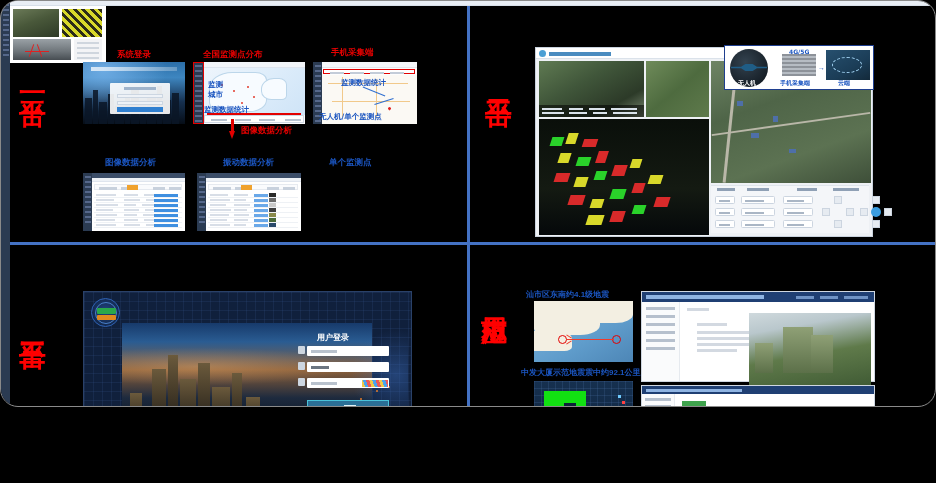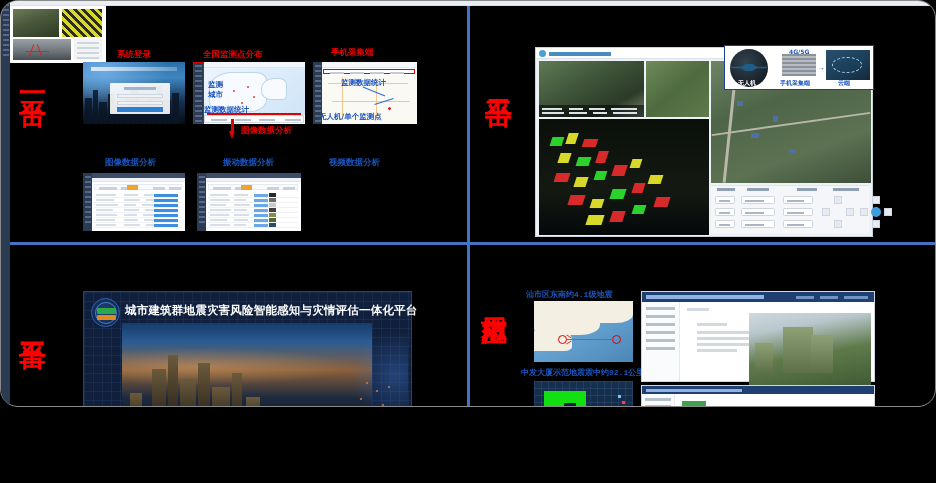--- a/index.html
+++ b/index.html
@@ -222,21 +222,21 @@
             background:#2b6f96; border:1px solid #49c2d8; }
   #q3shot .login .sbtn u { position:absolute; left:36px; top:4px; width:12px; height:3px; background:#dff3f8; display:block; }
   #q3shot .globe { position:absolute; right:3px; top:28px; width:60px; height:110px;
             background: radial-gradient(circle at 80% 50%, rgba(60,110,190,.45), transparent 62%); }
   #q3shot .globe s { position:absolute; width:2px; height:2px; border-radius:50%; background:#e07a2a; display:block; }
   #q3foot { position:absolute; left:0; right:0; bottom:4px; text-align:center; color:#8fa8c8;
             font-size:5px; font-family:"DejaVu Sans", sans-serif; }
 
   
   .q4-lbl { position:absolute; color:#1b55c0; font-weight:700; font-size:8px;
-            font-family:Liberation Mono, monospace; white-space:nowrap; }
+            font-family:Liberation Sans, sans-serif; white-space:nowrap; }
   #q4map { position:absolute; left:533px; top:300px; width:99px; height:61px;
            background: linear-gradient(150deg,#7fb6de,#5f9ccb 60%,#4d86b6); overflow:hidden; }
   #q4map .ld { position:absolute; background:#f3efe2; }
   #q4map .spk { position:absolute; background:#ef3b2c; }
   #q4map .circ { position:absolute; width:9px; height:9px; border:1.4px solid #e30000; border-radius:50%; }
 
   #q4model { position:absolute; left:533px; top:380px; width:99px; height:87px;
            background: linear-gradient(#16304f,#0d2038); overflow:hidden; }
   #q4model .grid { position:absolute; inset:0;
            background-image: linear-gradient(rgba(90,130,190,.18) 1px, transparent 1px),
@@ -382,21 +382,21 @@
   <div class="ovl" style="left:318px; top:111px;">无人机/单个监测点</div>
 
   <div id="arrow">
     <div class="stem"></div>
       <div class="head"></div>
   </div>
   <div class="q1-caption" style="left:240px; top:124px;">图像数据分析</div>
 
   <div class="q1-caption blue" style="left:104px; top:156px;">图像数据分析</div>
   <div class="q1-caption blue" style="left:222px; top:156px;">振动数据分析</div>
-  <div class="q1-caption blue" style="left:328px; top:156px;">视频数据分析</div>
+  <div class="q1-caption blue" style="left:328px; top:156px;">单个监测点</div>
 
   <div class="tbl" id="p4">
     <div class="sb">
         <i></i>
         <i></i>
         <i></i>
         <i></i>
         <i></i>
         <i></i>
         <i></i>
@@ -664,39 +664,57 @@
     <div class="ins-lbl" style="left:113px; top:33px;">云端</div>
   </div>
 
   <div id="q3shot">
     <div class="grid"></div>
     <div class="badge">
       <div class="ring"></div>
         <div class="g"></div>
         <div class="o"></div>
     </div>
-    <div id="q3title">城市建筑群地震灾害风险智能感知与灾情评估一体化平台</div>
     <div class="hero">
       <div class="glow"></div>
       <div class="tw" style="left:30px;  width:14px; height:58px;"></div>
       <div class="tw" style="left:46px;  width:10px; height:72px;"></div>
       <div class="tw" style="left:58px;  width:16px; height:48px;"></div>
       <div class="tw" style="left:76px;  width:12px; height:64px;"></div>
       <div class="tw" style="left:90px;  width:18px; height:40px;"></div>
       <div class="tw" style="left:110px; width:10px; height:54px;"></div>
       <div class="tw" style="left:8px;   width:12px; height:34px;"></div>
       <div class="tw" style="left:124px; width:14px; height:30px;"></div>
     </div>
     <div class="globe">
       <s style="left:18px; top:62px;"></s>
         <s style="left:28px; top:70px;"></s>
       <s style="left:12px; top:78px;"></s>
         <s style="left:34px; top:84px;"></s>
       <s style="left:22px; top:92px;"></s>
         <s style="left:40px; top:66px;"></s>
+    </div>
+    <div class="login" style="right:22px; top:36px;">
+      <div class="lt">用户登录</div>
+      <div class="ico" style="top:18px;"></div>
+      <div class="fld" style="top:18px;">
+          <u></u>
+        </div>
+      <div class="ico" style="top:34px;"></div>
+      <div class="fld" style="top:34px;">
+          <u style="width:18px;background:#6b7581;"></u>
+        </div>
+      <div class="ico" style="top:50px;"></div>
+      <div class="fld" style="top:50px;">
+          <u></u>
+          <div class="cap"></div>
+        </div>
+      <div class="sbtn">
+          <u></u>
+        </div>
     </div>
     <div id="q3foot">版权所有 © 城市建筑群地震灾害风险研究中心</div>
   </div>
 
   <div class="q4-lbl" style="left:525px; top:288px;">汕市区东南约4.1级地震</div>
   <div id="q4map">
     <div class="ld" style="left:0;   top:0;   width:66px; height:34px; border-radius:0 0 30% 20%;"></div>
     <div class="ld" style="left:0;   top:30px; width:38px; height:20px; border-radius:0 40% 20% 0;"></div>
     <div class="ld" style="left:56px; top:0;   width:43px; height:22px; border-radius:0 0 40% 10%;"></div>
     <div class="circ" style="left:24px; top:34px;"></div>

